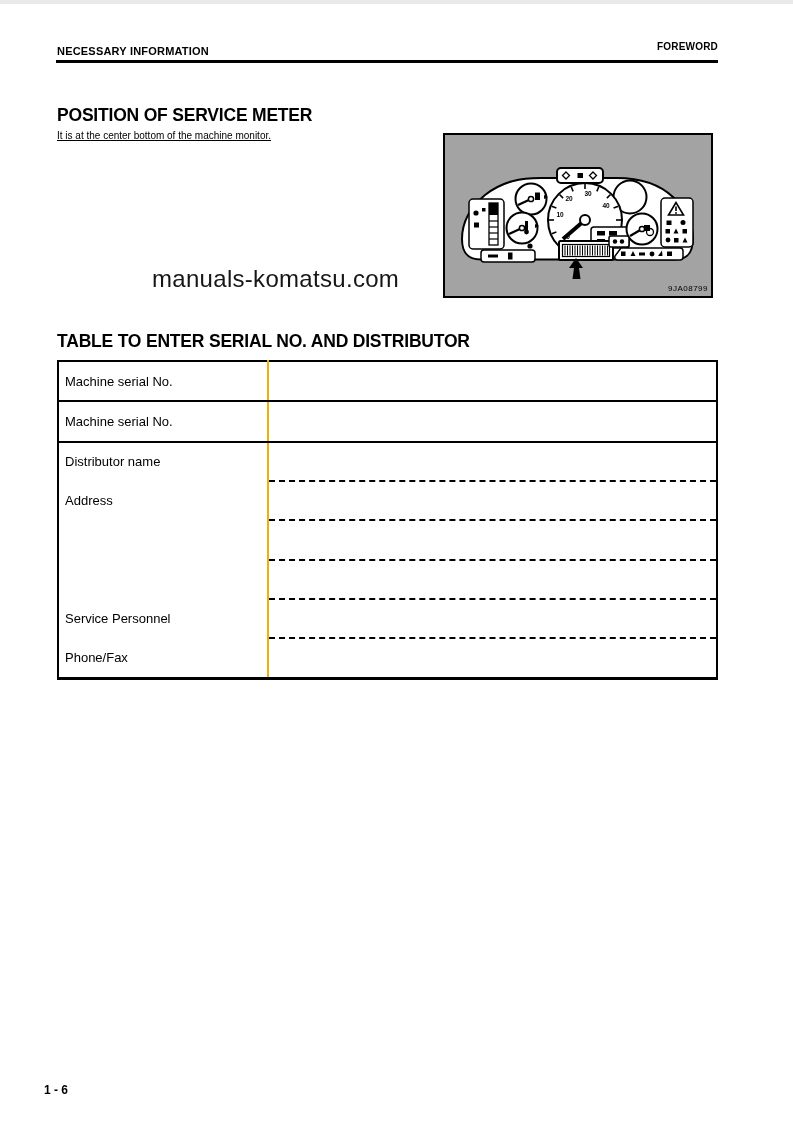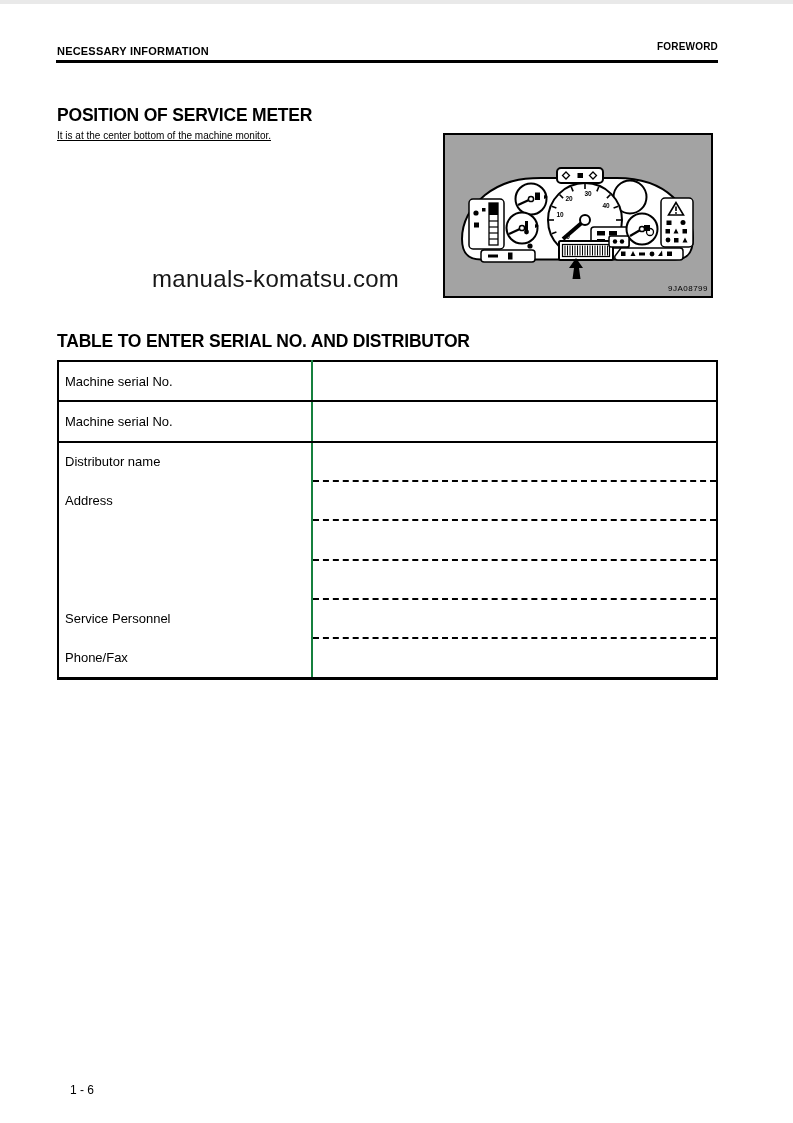--- a/index.html
+++ b/index.html
@@ -53,29 +53,30 @@
   }
   table.serial-table {
     position: absolute; left: 57px; top: 360px;
     width: 661px; height: 320px;
     border-collapse: collapse; table-layout: fixed;
     border: 2px solid #000; border-bottom-width: 3px;
   }
   table.serial-table td {
     font-size: 13px; padding: 0 0 0 6px; vertical-align: middle;
   }
-  td.lbl { width: 254px; border-right: 2px solid #15803d; }
+  td.lbl { width: 210px; border-right: 2px solid #eab308; }
   tr.rsolid { height: 36px; }
   tr.rsolid td { border-bottom: 2px solid #000; }
   tr.rdash  { height: 35px; }
   tr.rdash td.val { border-bottom: 2px dashed #000; }
   tr.rlast  { height: 36px; }
   .pageno {
-    position: absolute; left: 70px; top: 1083px;
+    position: absolute; left: 44px; top: 1083px;
     font-size: 12px;
+    font-weight: bold;
   }
 </style>
 </head>
 <body>
 
 <div class="page">
 
   <div class="scan-edge-top"></div>
 
   <div class="hdr-left">NECESSARY INFORMATION</div>

